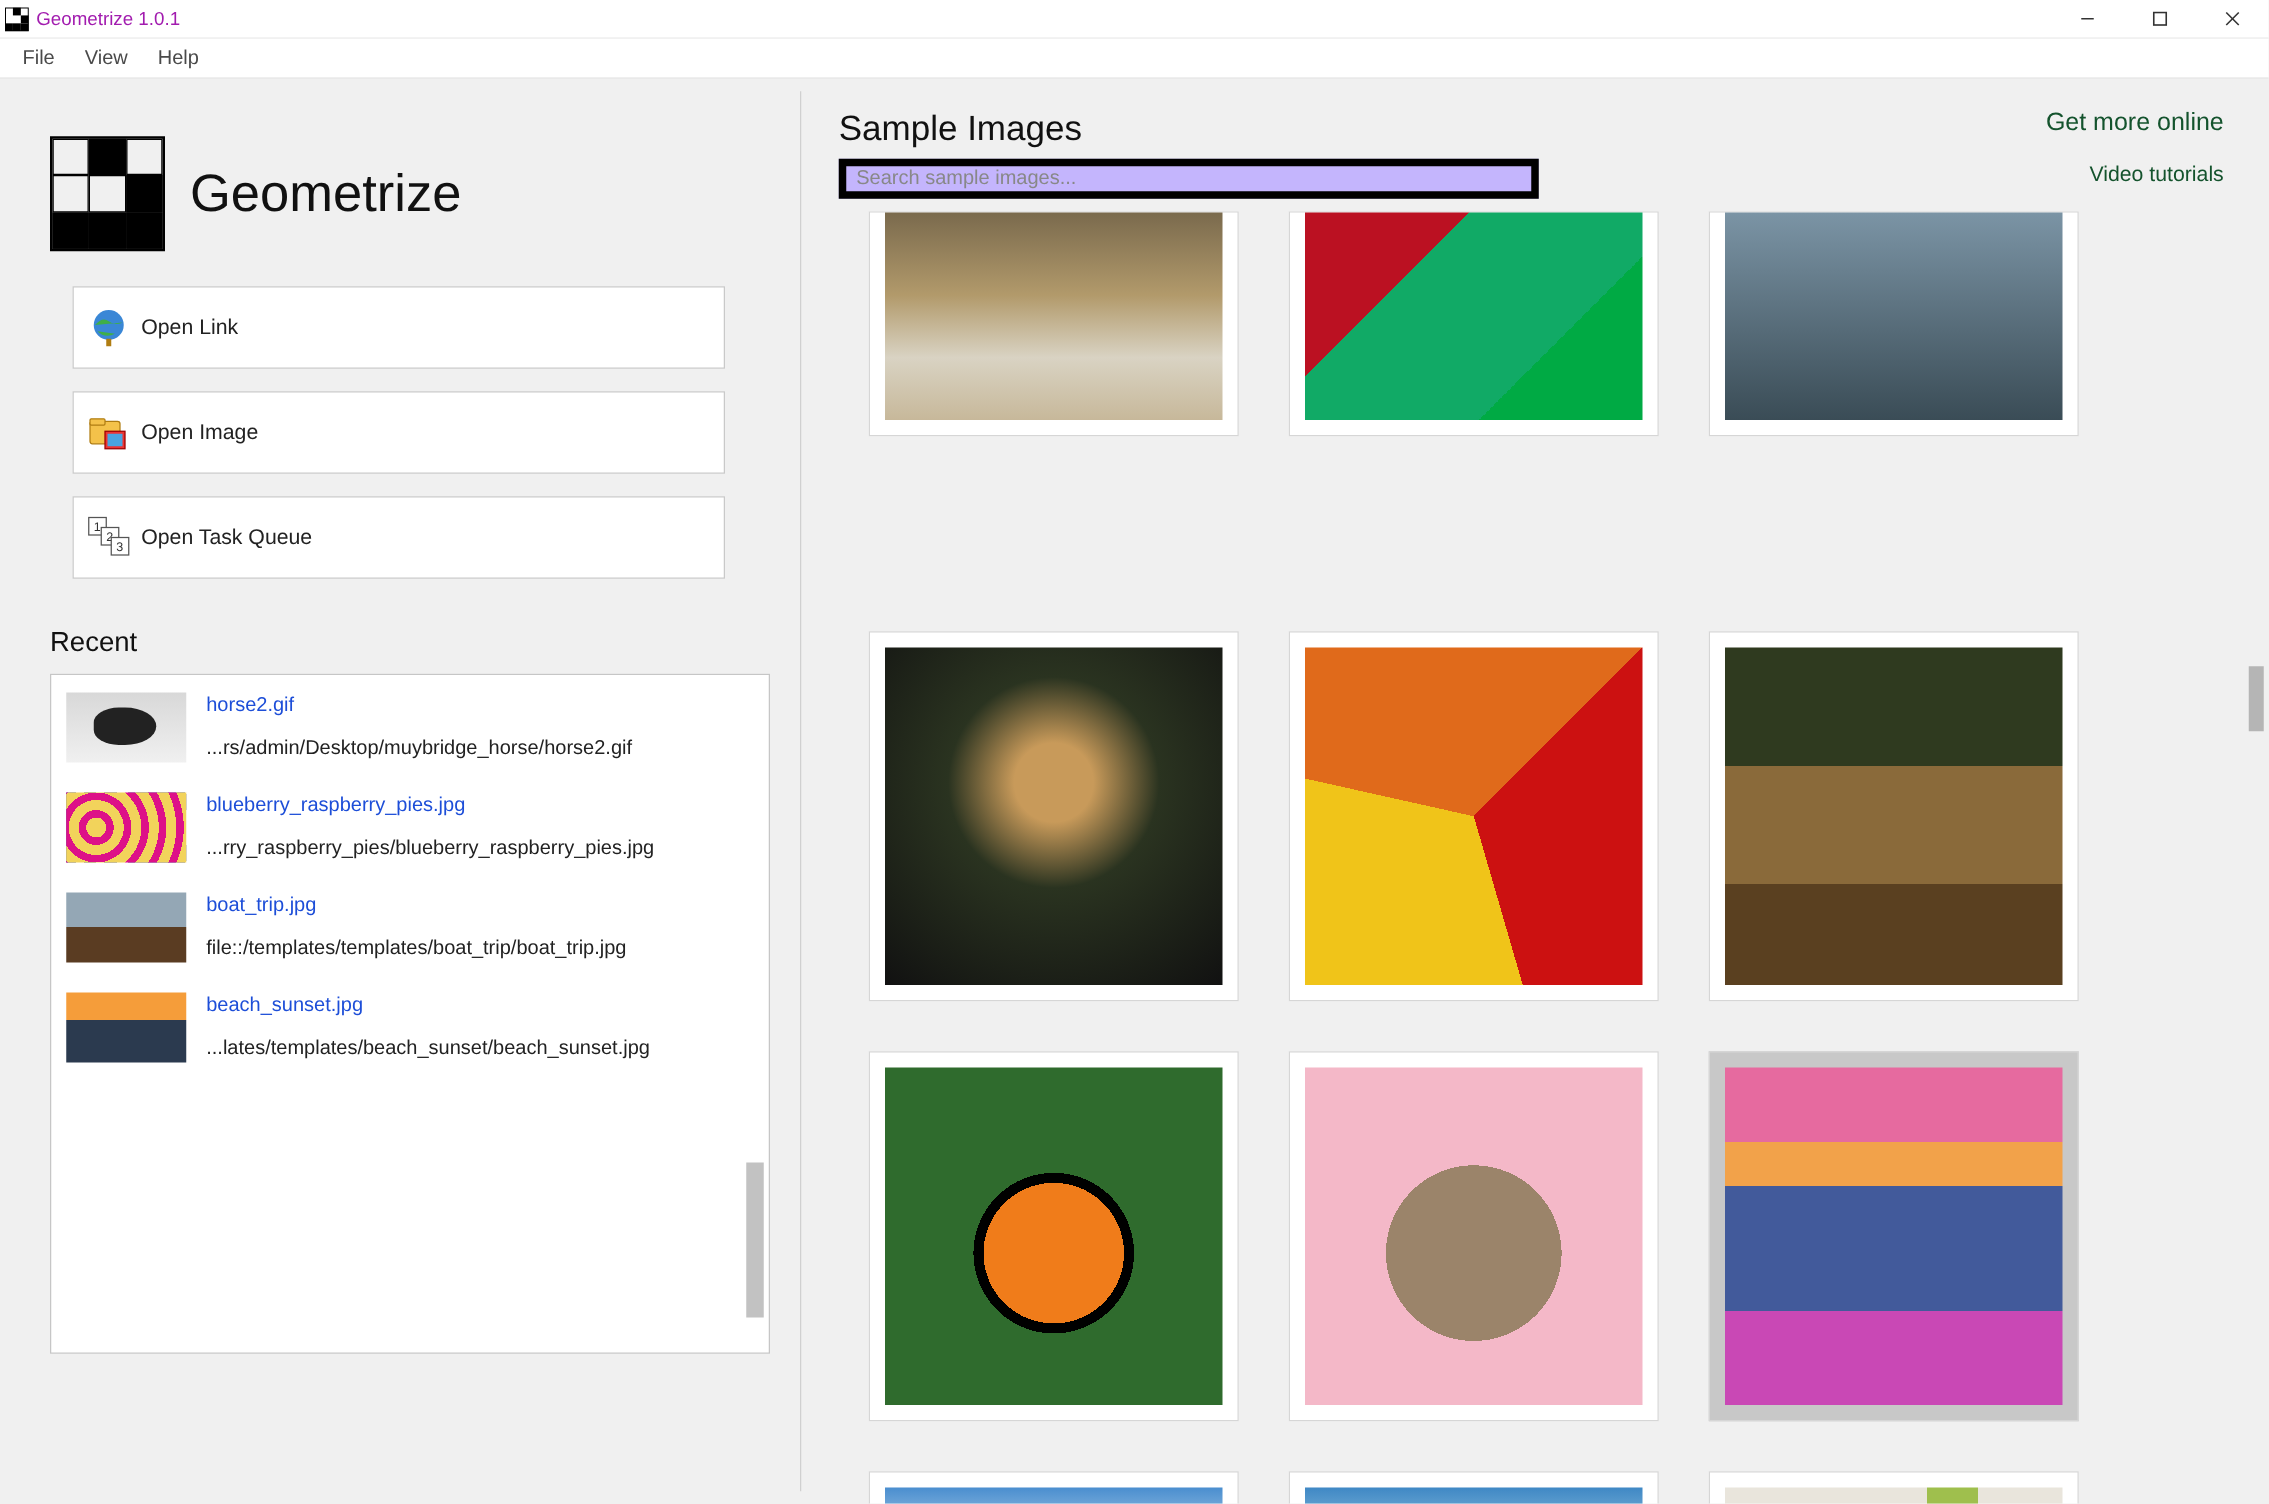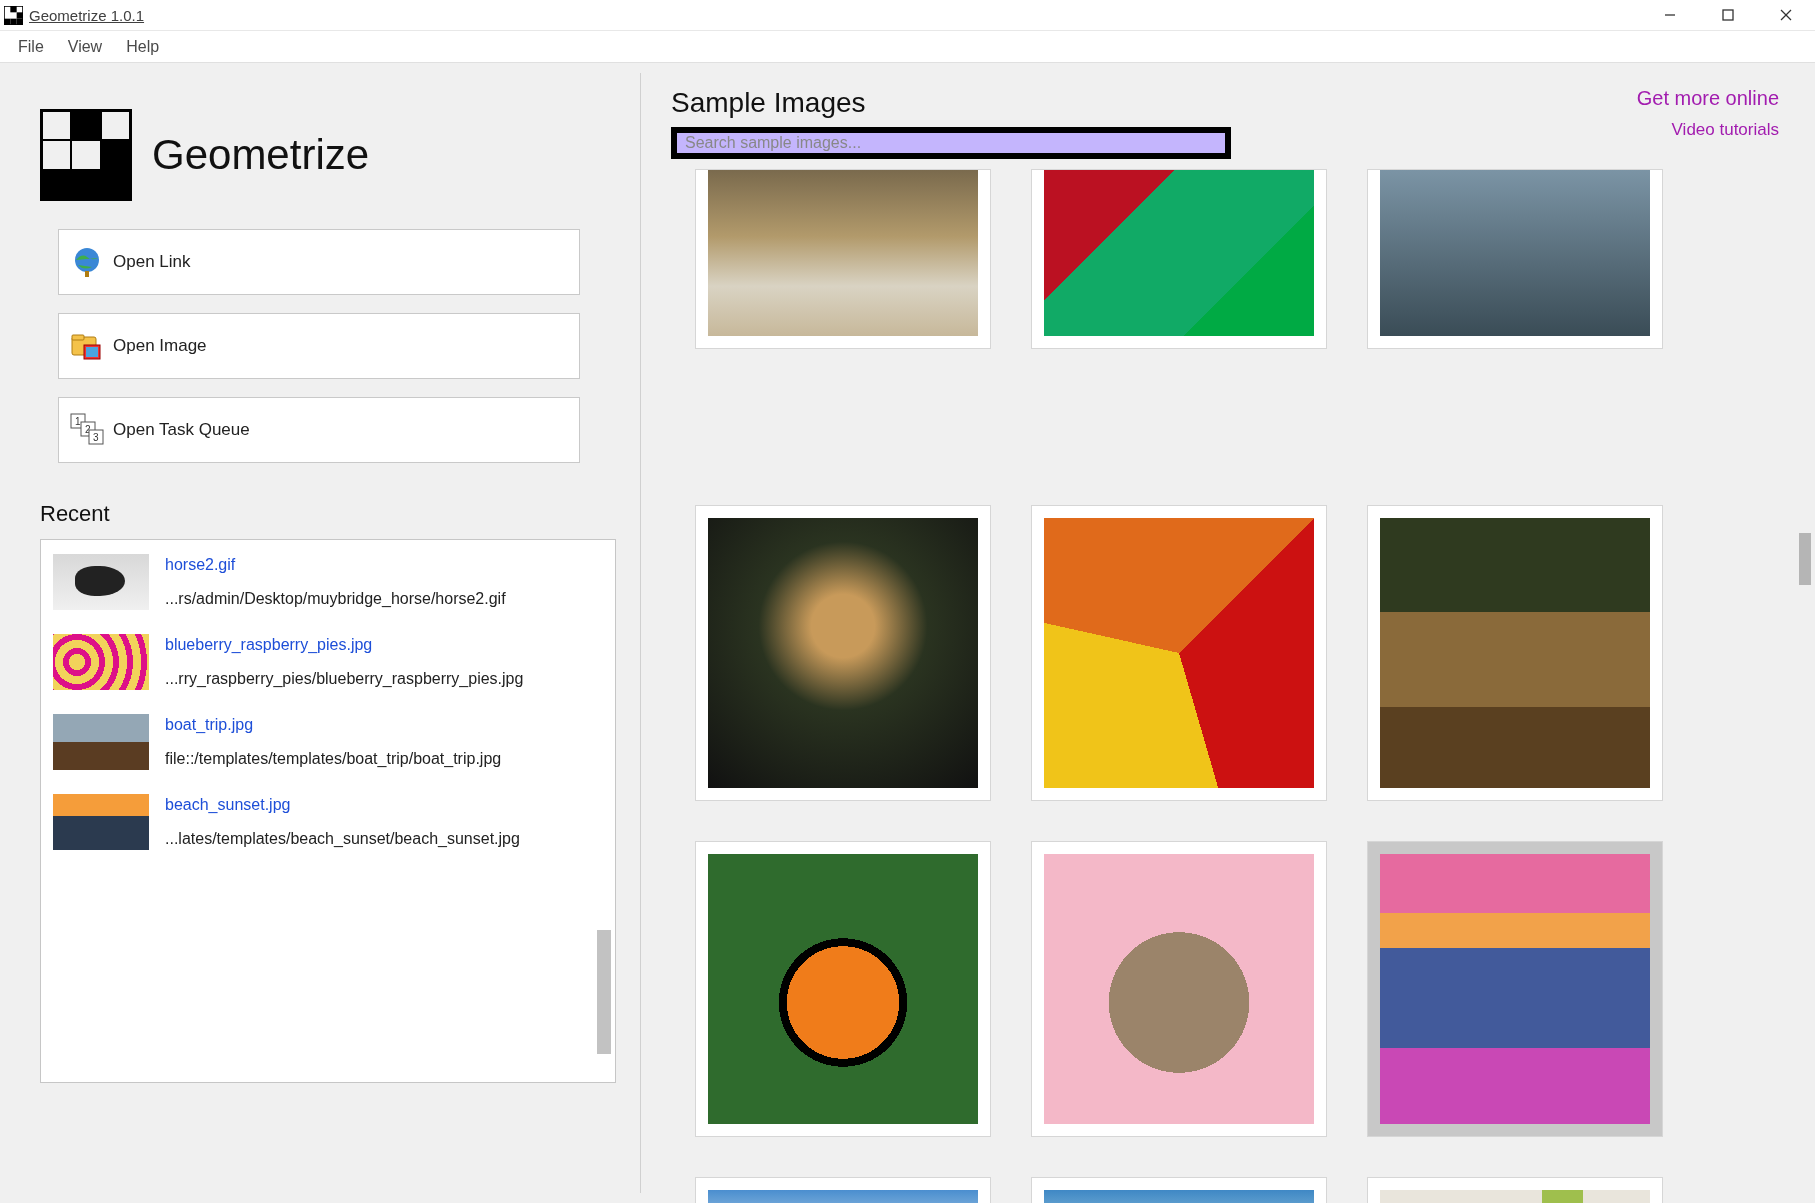--- a/index.html
+++ b/index.html
@@ -2,21 +2,21 @@
 <html><head>
 <meta charset="utf-8">
 <style>
   * { box-sizing: border-box; margin: 0; padding: 0; }
   html, body { width: 1815px; height: 1203px; font-family: "Segoe UI", Arial, sans-serif; background: #f0f0f0; overflow: hidden; }
   body { position: relative; }
 
   
   .titlebar { height: 31px; background: #fff; border-bottom: 1px solid #e8e8e8; display: flex; align-items: center; padding-left: 4px; }
   .titlebar .app-icon { width: 19px; height: 19px; margin-right: 6px; display: inline-block; }
-  .titlebar .title { color: #404040; font-size: 15px; text-decoration: underline; }
+  .titlebar .title { color: #a21caf; font-size: 15px; }
   .titlebar .win-controls { margin-left: auto; display: flex; }
   .titlebar .win-controls div { width: 58px; height: 31px; display: flex; align-items: center; justify-content: center; color: #333; font-size: 14px; }
   .titlebar .win-controls svg { width: 12px; height: 12px; stroke:#333; stroke-width:1.3; fill:none; }
 
   
   .menubar { height: 32px; background: #fff; display: flex; align-items: center; padding-left: 6px; border-bottom: 1px solid #e0e0e0; }
   .menubar .menu-item { color: #4a4a4a; font-size: 16px; padding: 2px 12px; cursor: default; }
 
   
   .main { position: absolute; top: 63px; left: 0; right: 0; bottom: 0; background: #f0f0f0; display: flex; }
@@ -45,22 +45,22 @@
   .recent-scroll { position: absolute; right: 4px; top: 390px; width: 14px; height: 124px; background: #c2c2c2; }
 
   
   .divider { width: 1px; background: #d0d0d0; margin-top: 10px; margin-bottom: 10px; }
 
   
   .right-panel { flex: 1; padding: 24px 36px 0 30px; display: flex; flex-direction: column; position: relative; }
   .right-header { display: flex; align-items: flex-start; }
   .right-header .heading { font-size: 28px; color: #111; }
   .right-header .links { margin-left: auto; display: flex; flex-direction: column; align-items: flex-end; }
-  .right-header .links a { color: #a21caf; text-decoration: none; font-size: 20px; cursor: default; }
-  .right-header .links a.small { font-size: 17px; margin-top: 10px; }
+  .right-header .links a { color: #14532d; text-decoration: none; font-size: 20px; cursor: default; }
+  .right-header .links a.small { font-size: 17px; margin-top: 20px; }
   .search-wrap { margin-top: 8px; }
   .search-input { width: 560px; height: 32px; border: 6px solid #000000; padding: 2px 8px; font-size: 16px; color: #333; background:#c4b5fd; }
   .search-input::placeholder { color: #888; }
 
   .grid-wrap { flex: 1; margin-top: 10px; overflow: hidden; position: relative; }
   .grid { display: grid; grid-template-columns: repeat(3, 296px); grid-auto-rows: 296px; gap: 40px; justify-content: start; padding: 0 0 0 24px; }
   .card { background: #fff; border: 1px solid #d6d6d6; padding: 12px; display:flex; align-items:stretch; }
   .thumb-img { width: 100%; height: 100%; }
 
   .right-scroll { position: absolute; right: 4px; top: 470px; width: 12px; height: 52px; background: #b5b5b5; }

